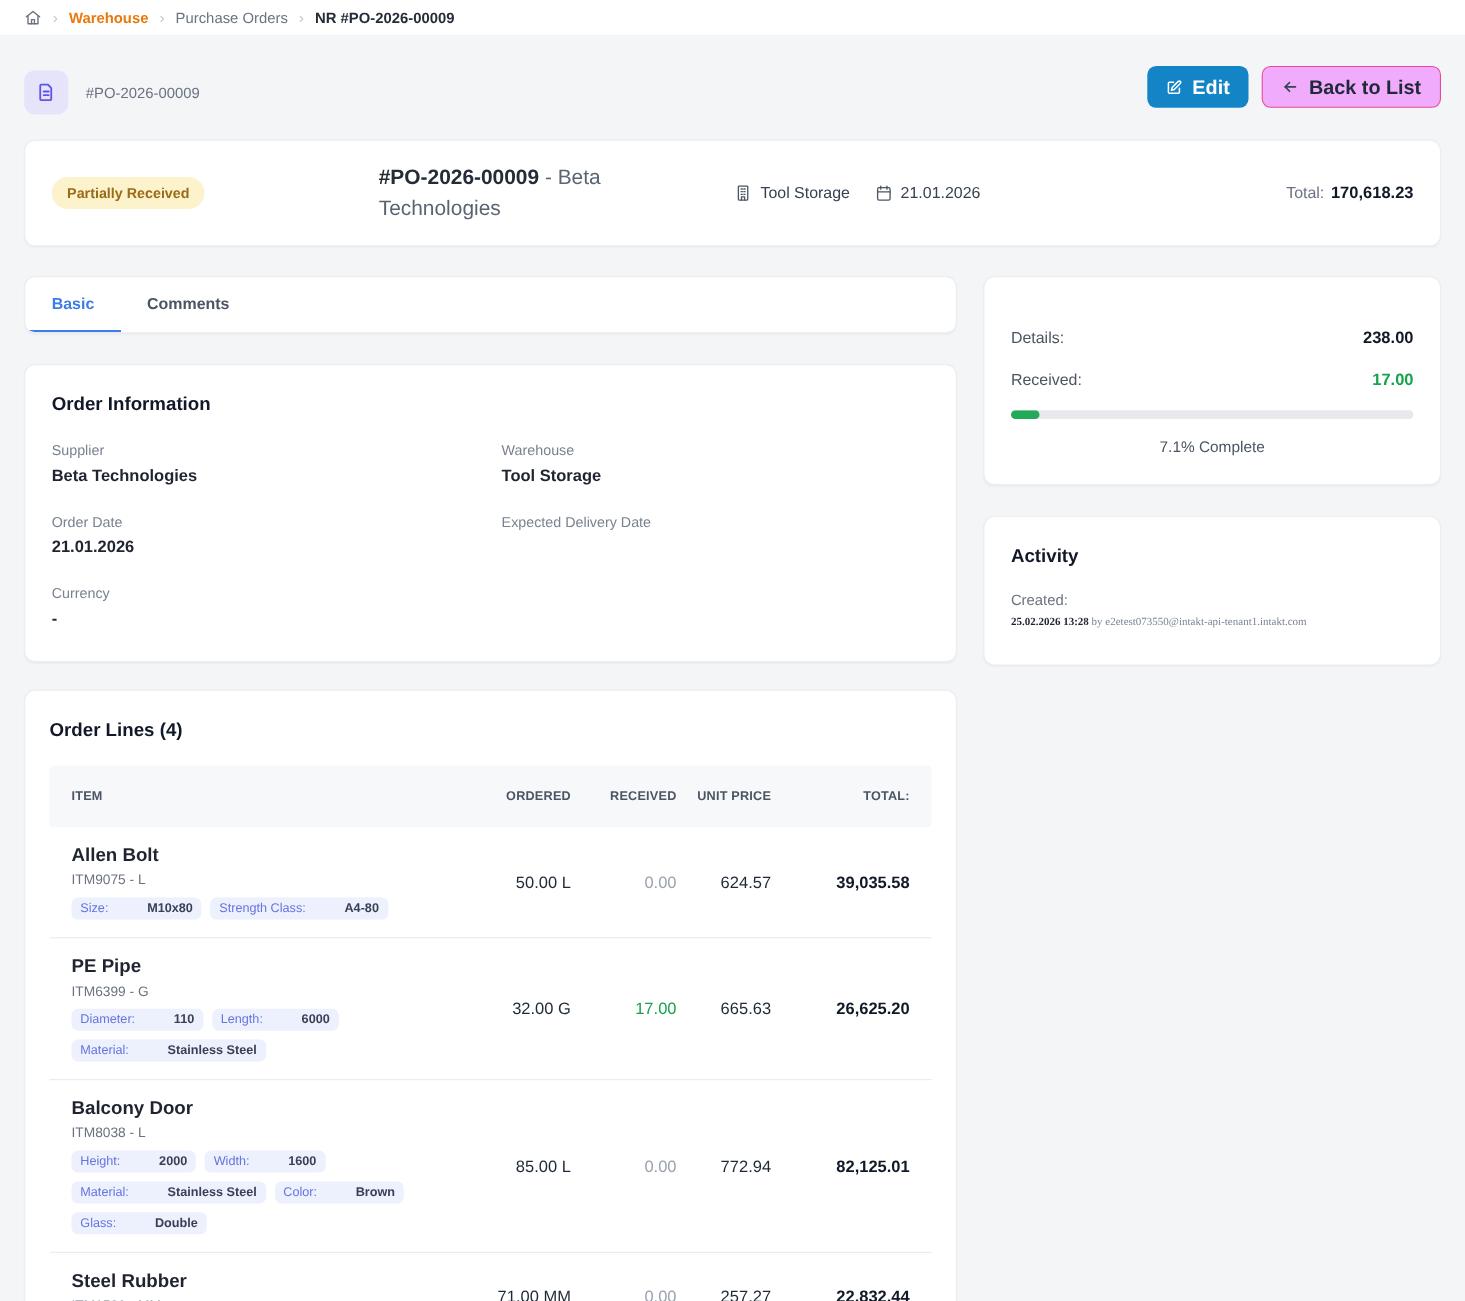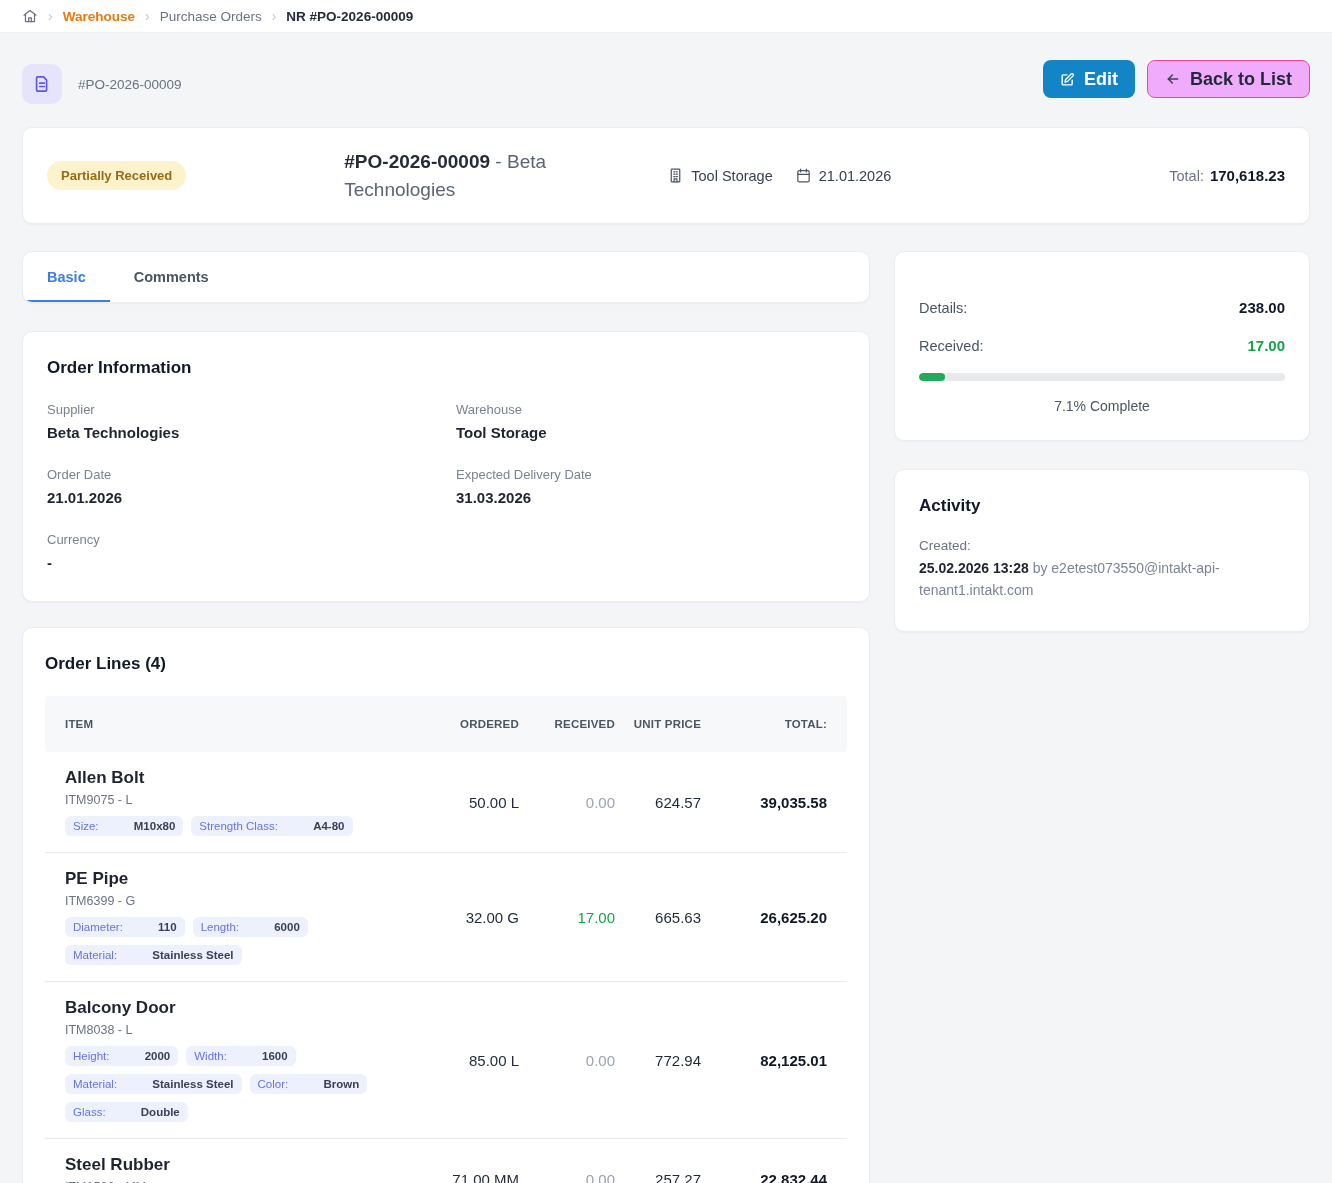--- a/index.html
+++ b/index.html
@@ -129,21 +129,21 @@
   .rp-value { font-size: 15px; font-weight: 700; color: #111827; }
   .rp-value.green { color: #16a34a; }
   .progress-track {
     margin-top: 19px; height: 8px; background: #e7e9ec; border-radius: 999px; overflow: hidden;
   }
   .progress-fill { height: 100%; background: #22a95a; border-radius: 999px; }
   .rp-complete { text-align: center; font-size: 14px; color: #4b5563; margin-top: 17px; }
   
   .activity-card { margin-top: 28px; padding: 26px 24px 30px 24px; }
   .act-label { font-size: 13.5px; color: #6b7280; margin-top: 22px; }
-  .act-line { font-size: 14px; line-height: 1.55; margin-top: 5px; color: #7b8496; }
+  .act-line { font-size: 10px; line-height: 1.55; margin-top: 5px; color: #7b8496; font-family: Liberation Serif, serif; }
   .act-line b { color: #1f2430; }
   
   .icon { display: inline-flex; flex-shrink: 0; }
 </style>
 </head>
 <body>
 
 <div class="topbar">
   <div class="crumbs">
     <span class="crumb-home">
@@ -237,21 +237,20 @@
         <div>
           <div class="field-label">Warehouse</div>
           <div class="field-value">Tool Storage</div>
         </div>
         <div>
           <div class="field-label">Order Date</div>
           <div class="field-value">21.01.2026</div>
         </div>
         <div>
           <div class="field-label">Expected Delivery Date</div>
-          <div class="field-value">31.03.2026</div>
         </div>
         <div>
           <div class="field-label">Currency</div>
           <div class="field-value">-</div>
         </div>
       </div>
     </div>
 
     <div class="card order-lines-card">
       <div class="section-title">Order Lines (4)</div>

